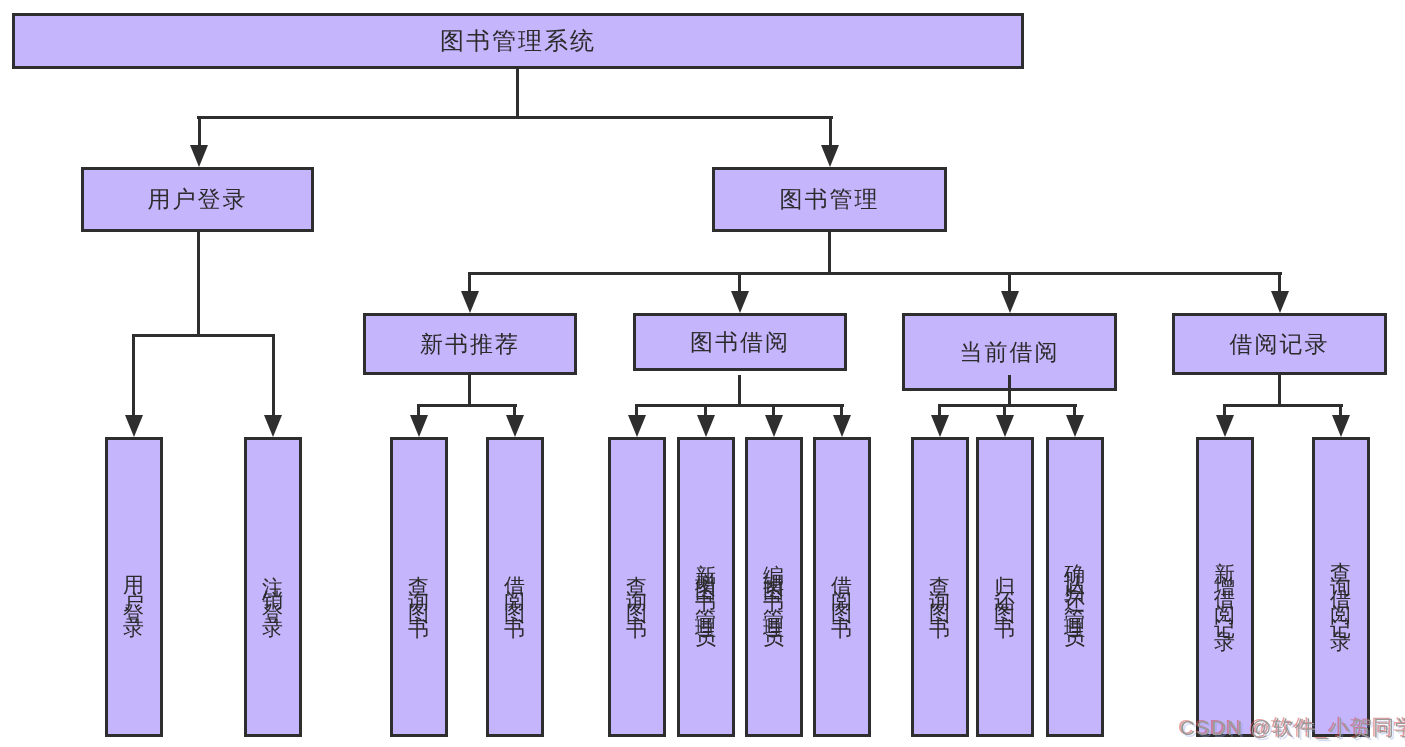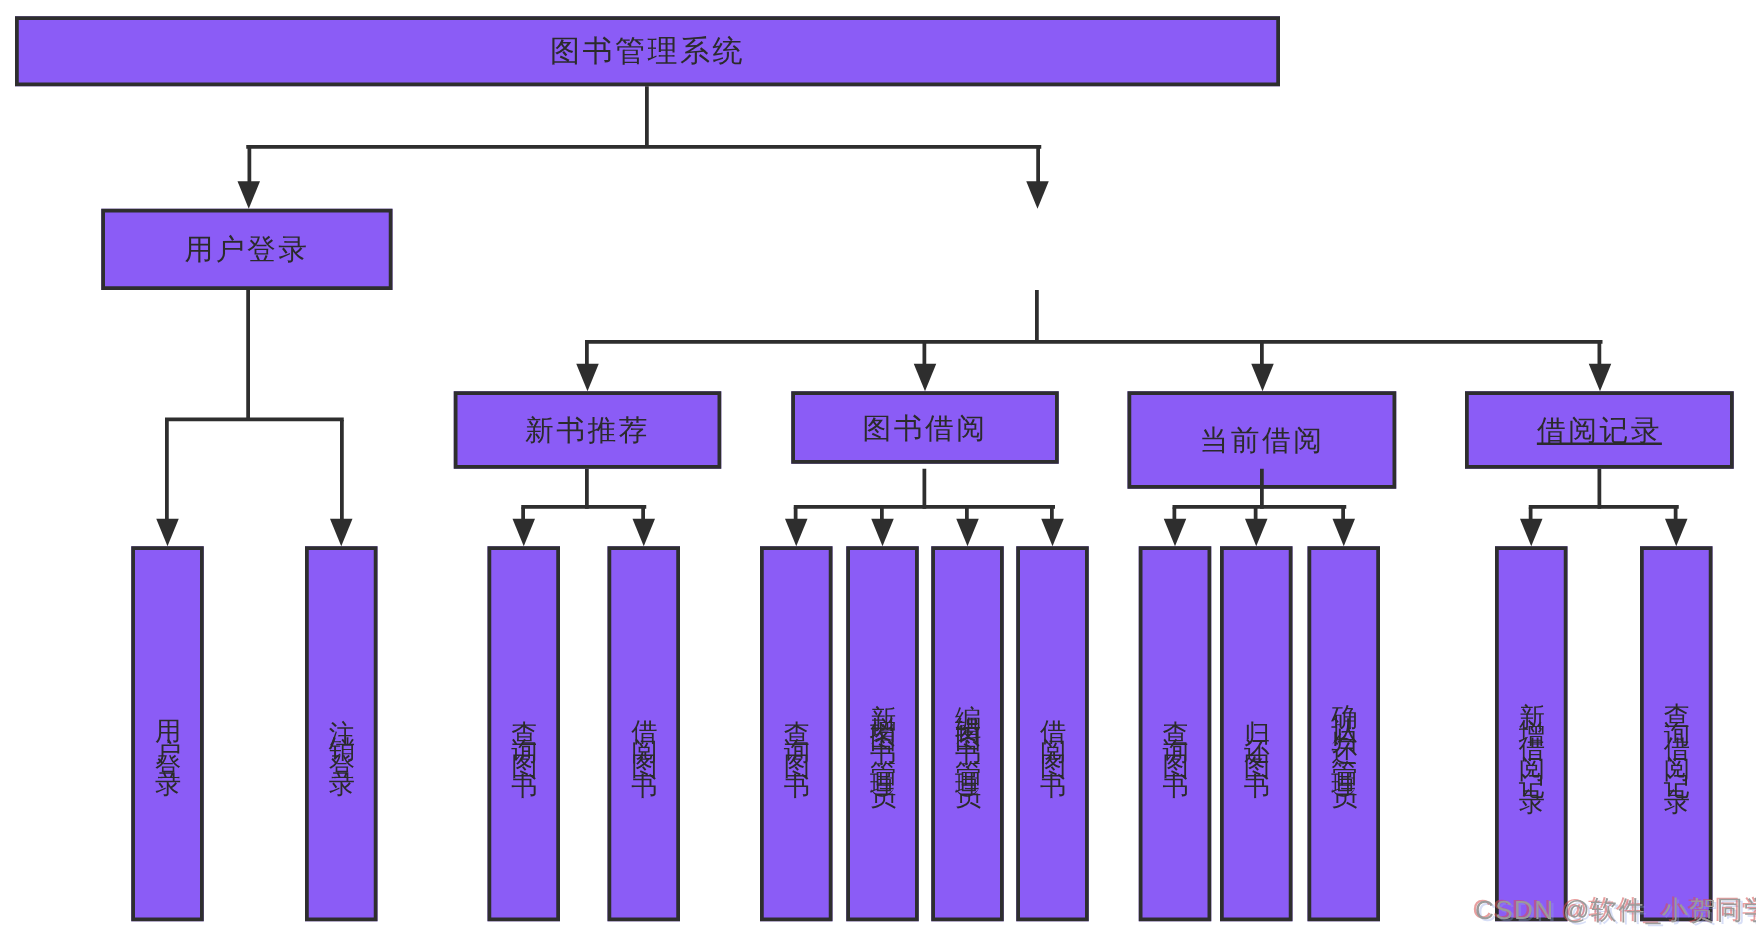--- a/index.html
+++ b/index.html
@@ -7,21 +7,21 @@
     position:relative;
     width:1405px;height:747px;
     background:#ffffff;
     font-family:"Liberation Sans","DejaVu Sans",sans-serif;
     overflow:hidden;
   }
   .node{
     position:absolute;
     box-sizing:border-box;
     border:3px solid #2e2e2e;
-    background:#8b5cf6;
+    background:#c4b5fd;
     display:flex;
     align-items:center;
     justify-content:center;
     color:#2b2b2b;
   }
   .hnode{font-size:23px;letter-spacing:2px;}
   .root{font-size:24px;}
   .vnode{
     width:58px;height:300px;
     writing-mode:vertical-rl;
@@ -51,25 +51,26 @@
   }
 </style>
 </head>
 <body>
 
 <div id="stage">
 
   <div class="node hnode root" style="left:12px;top:13px;width:1012px;height:56px;">图书管理系统</div>
 
   <div class="node hnode" style="left:81px;top:167px;width:233px;height:65px;">用户登录</div>
+  <div class="node hnode" style="left:712px;top:167px;width:235px;height:65px;">图书管理</div>
 
   <div class="node hnode" style="left:363px;top:313px;width:214px;height:62px;">新书推荐</div>
   <div class="node hnode" style="left:633px;top:313px;width:214px;height:58px;">图书借阅</div>
   <div class="node hnode" style="left:902px;top:313px;width:215px;height:78px;">当前借阅</div>
-  <div class="node hnode" style="left:1172px;top:313px;width:215px;height:62px;text-decoration:underline;">借阅记录</div>
+  <div class="node hnode" style="left:1172px;top:313px;width:215px;height:62px;">借阅记录</div>
 
   <div class="node vnode" style="left:105px;top:437px;">用户登录</div>
   <div class="node vnode" style="left:244px;top:437px;">注销登录</div>
 
   <div class="node vnode" style="left:390px;top:437px;">查询图书</div>
   <div class="node vnode" style="left:486px;top:437px;">借阅图书</div>
 
   <div class="node vnode" style="left:608px;top:437px;">查询图书</div>
   <div class="node vnode long" style="left:677px;top:437px;">新增图书（管理员）</div>
   <div class="node vnode long" style="left:745px;top:437px;">编辑图书（管理员）</div>

